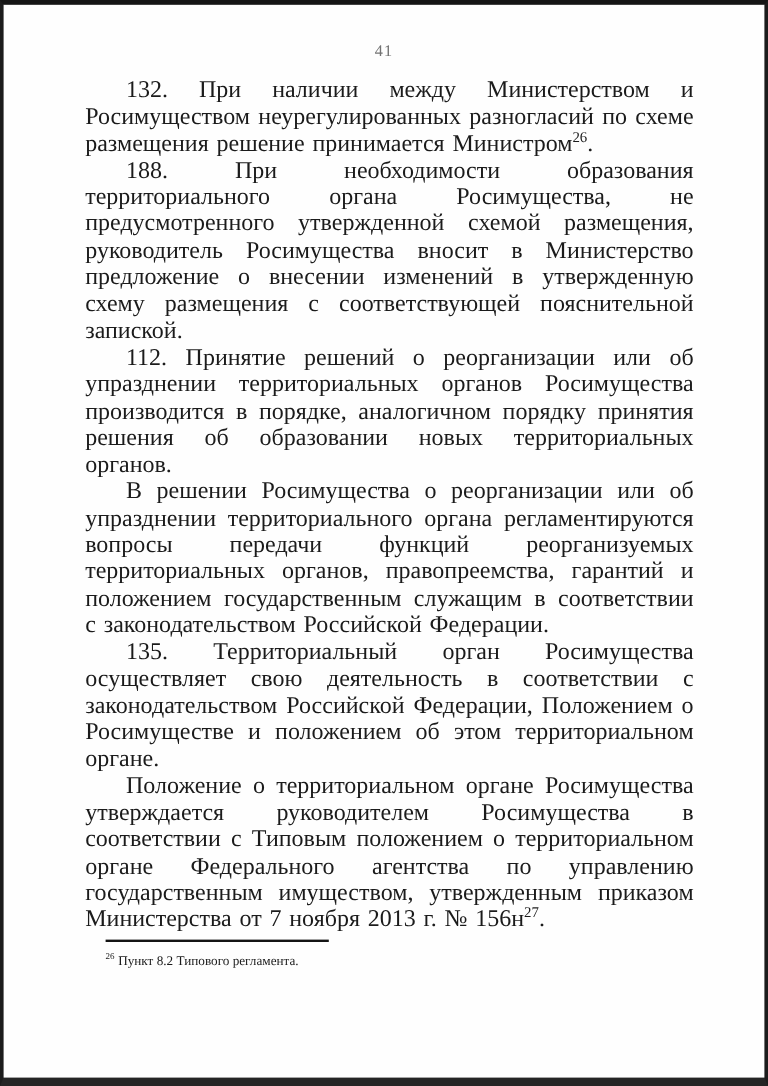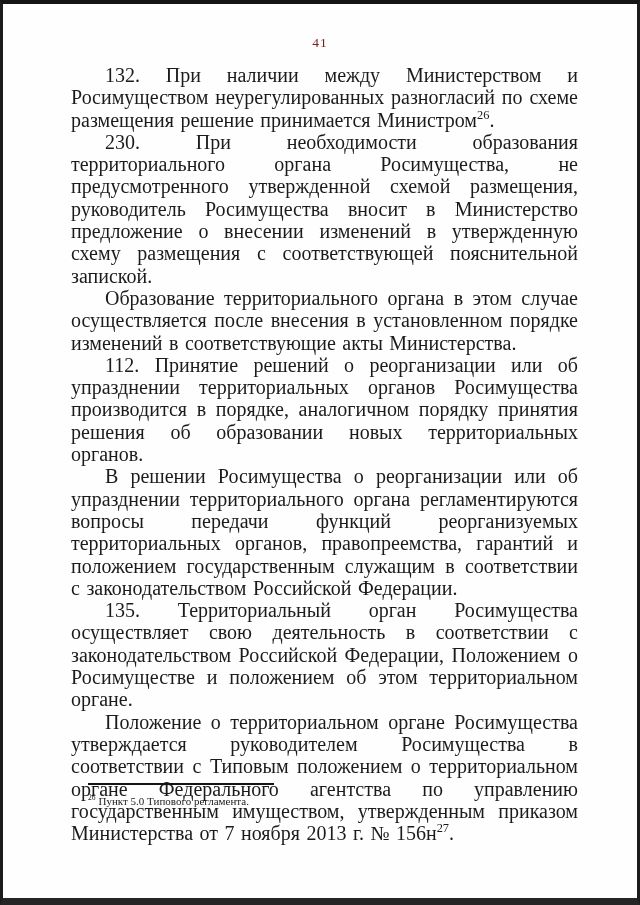--- a/index.html
+++ b/index.html
@@ -21,21 +21,21 @@
     color: #1b1b1b;
     overflow: hidden;
   }
   .page-number {
     position: absolute;
     top: 31px;
     left: 0;
     right: 0;
     text-align: center;
     font-size: 13.5px;
-    color: #7f1d1d;
+    color: #737373;
     letter-spacing: 1px;
   }
   .body-text {
     position: absolute;
     top: 60px;
     left: 68px;
     right: 59px;
     font-size: 20px;
     line-height: 22.3px;
     text-align: justify;
@@ -80,26 +80,25 @@
 </style>
 </head>
 <body>
 
 <div class="page">
 
   <div class="page-number">41</div>
 
   <div class="body-text">
     <p><span>132. При наличии между Министерством и Росимуществом неурегулированных разногласий по схеме размещения решение принимается Министром</span><sup class="fn-ref">26</sup><span>.</span></p>
-    <p><span>230. При необходимости образования территориального органа Росимущества, не предусмотренного утвержденной схемой размещения, руководитель Росимущества вносит в Министерство предложение о внесении изменений в утвержденную схему размещения с соответствующей пояснительной запиской.</span><sup class="fn-ref"></sup><span></span></p>
-    <p><span>Образование территориального органа в этом случае осуществляется после внесения в установленном порядке изменений в соответствующие акты Министерства.</span><sup class="fn-ref"></sup><span></span></p>
+    <p><span>188. При необходимости образования территориального органа Росимущества, не предусмотренного утвержденной схемой размещения, руководитель Росимущества вносит в Министерство предложение о внесении изменений в утвержденную схему размещения с соответствующей пояснительной запиской.</span><sup class="fn-ref"></sup><span></span></p>
     <p><span>112. Принятие решений о реорганизации или об упразднении территориальных органов Росимущества производится в порядке, аналогичном порядку принятия решения об образовании новых территориальных органов.</span><sup class="fn-ref"></sup><span></span></p>
     <p><span>В решении Росимущества о реорганизации или об упразднении территориального органа регламентируются вопросы передачи функций реорганизуемых территориальных органов, правопреемства, гарантий и положением государственным служащим в соответствии с законодательством Российской Федерации.</span><sup class="fn-ref"></sup><span></span></p>
     <p><span>135. Территориальный орган Росимущества осуществляет свою деятельность в соответствии с законодательством Российской Федерации, Положением о Росимуществе и положением об этом территориальном органе.</span><sup class="fn-ref"></sup><span></span></p>
     <p><span>Положение о территориальном органе Росимущества утверждается руководителем Росимущества в соответствии с Типовым положением о территориальном органе Федерального агентства по управлению государственным имуществом, утвержденным приказом Министерства от 7 ноября 2013 г. № 156н</span><sup class="fn-ref">27</sup><span>.</span></p>
   </div>
 
   <div class="footnotes">
     <div class="fn-rule"></div>
-    <p><sup class="fn-marker">26</sup><span>Пункт 5.0 Типового регламента.</span></p>
+    <p><sup class="fn-marker">26</sup><span>Пункт 8.2 Типового регламента.</span></p>
   </div>
 
 </div>
 
 </body></html>

